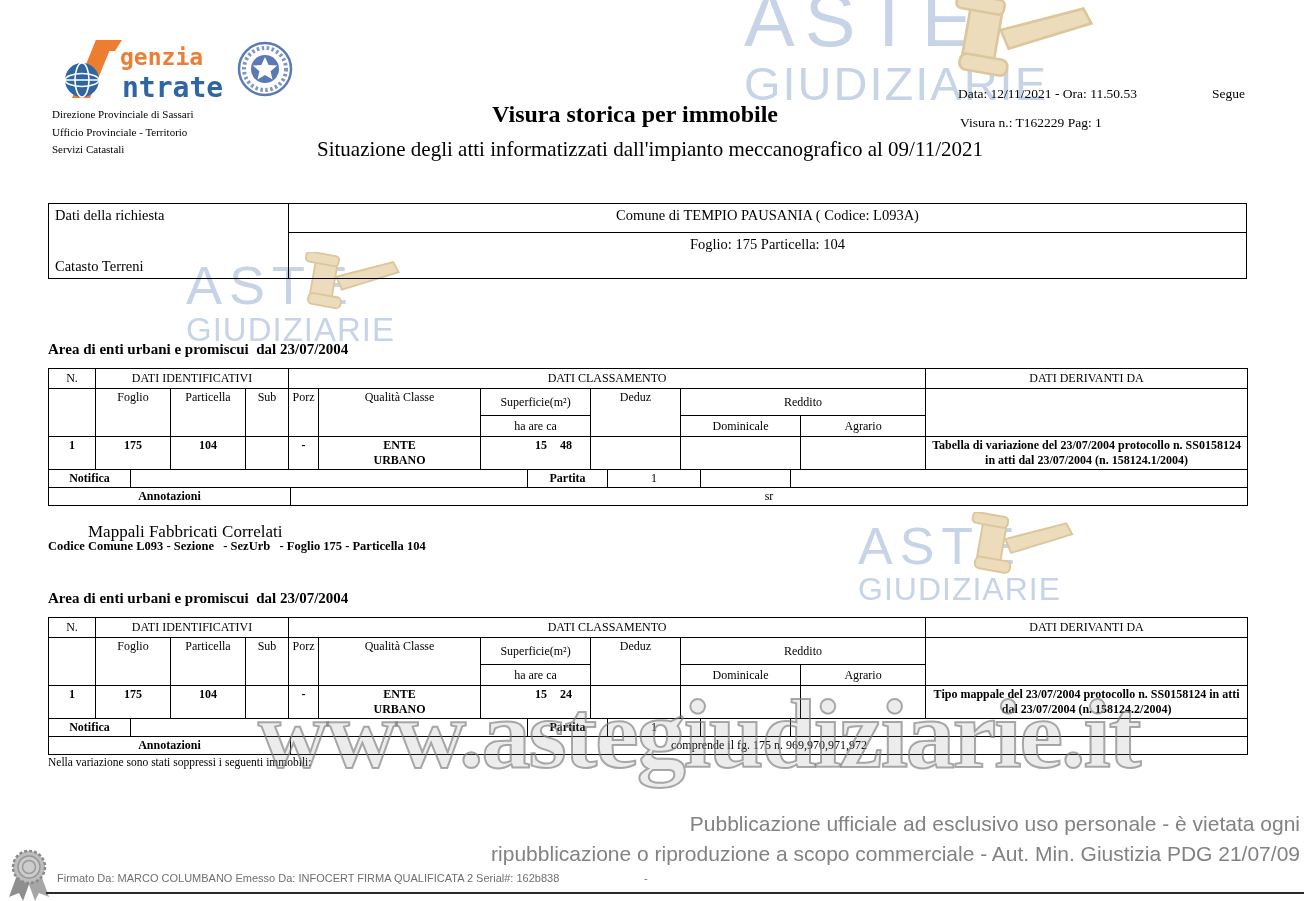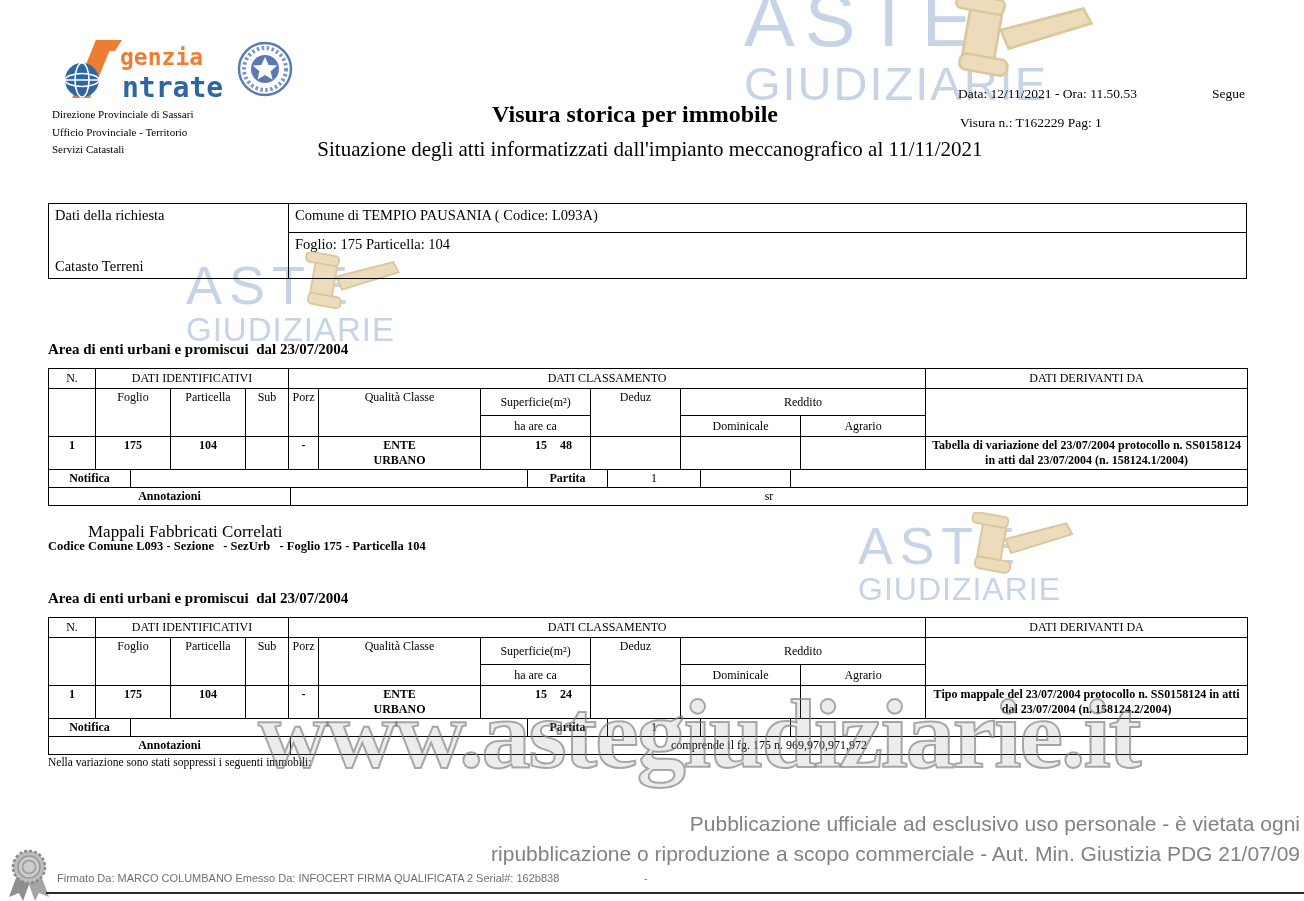--- a/index.html
+++ b/index.html
@@ -25,21 +25,21 @@
   
   .agency-lines{left:52px;top:106px;font-size:11px;line-height:17.5px;}
   .title{left:0;top:101px;width:1270px;text-align:center;font-size:24px;font-weight:bold;}
   .subtitle{left:0;top:137px;width:1300px;text-align:center;font-size:21px;}
   .meta{font-size:13.5px;}
 
   
   .req{left:48px;top:203px;width:1199px;height:76px;border:1px solid #000;box-sizing:border-box;display:flex;z-index:10;font-size:14.5px;}
   .req-left{width:240px;border-right:1px solid #000;box-sizing:border-box;display:flex;flex-direction:column;justify-content:space-between;padding:3px 6px;}
   .req-right{flex:1;display:flex;flex-direction:column;}
-  .req-row{padding:3px 6px;box-sizing:border-box;}
+  .req-row{padding:3px 6px;box-sizing:border-box;text-align:center;}
   .req-row.b{border-bottom:1px solid #000;}
 
   
   .section{position:absolute;left:48px;width:1199px;z-index:10;}
   .sec-head{font-weight:bold;font-size:15px;white-space:pre;margin-bottom:10px;}
   table.grid{border-collapse:collapse;table-layout:fixed;width:1199px;background:transparent;}
   table.grid td{border:1px solid #000;font-size:12px;text-align:center;padding:1px 2px;overflow:hidden;box-sizing:border-box;}
   table.sub{margin-top:-1px;}
   td.hA{height:20px;}
   td.top{vertical-align:top;padding-top:5px;}
@@ -117,21 +117,21 @@
     <polygon points="29,17 32.6,25 41.2,25.5 34.6,31.2 36.5,39.6 29,35 21.5,39.6 23.4,31.2 16.8,25.5 25.4,25" fill="#ffffff"></polygon>
   </svg>
 
   <div class="abs agency-lines z10">
     <div>Direzione Provinciale di Sassari</div>
     <div>Ufficio Provinciale - Territorio</div>
     <div>Servizi Catastali</div>
   </div>
 
   <div class="abs title z10">Visura storica per immobile</div>
-  <div class="abs subtitle z10">Situazione degli atti informatizzati dall'impianto meccanografico al 11/11/2021</div>
+  <div class="abs subtitle z10">Situazione degli atti informatizzati dall'impianto meccanografico al 09/11/2021</div>
 
   <div class="abs meta z10" style="left:958px;top:86px;">Data: 12/11/2021 - Ora: 11.50.53</div>
   <div class="abs meta z10" style="left:1212px;top:86px;">Segue</div>
   <div class="abs meta z10" style="left:960px;top:115px;">Visura n.: T162229 Pag: 1</div>
 
   <div class="abs req">
     <div class="req-left">
       <div>Dati della richiesta</div>
       <div>Catasto Terreni</div>
     </div>

